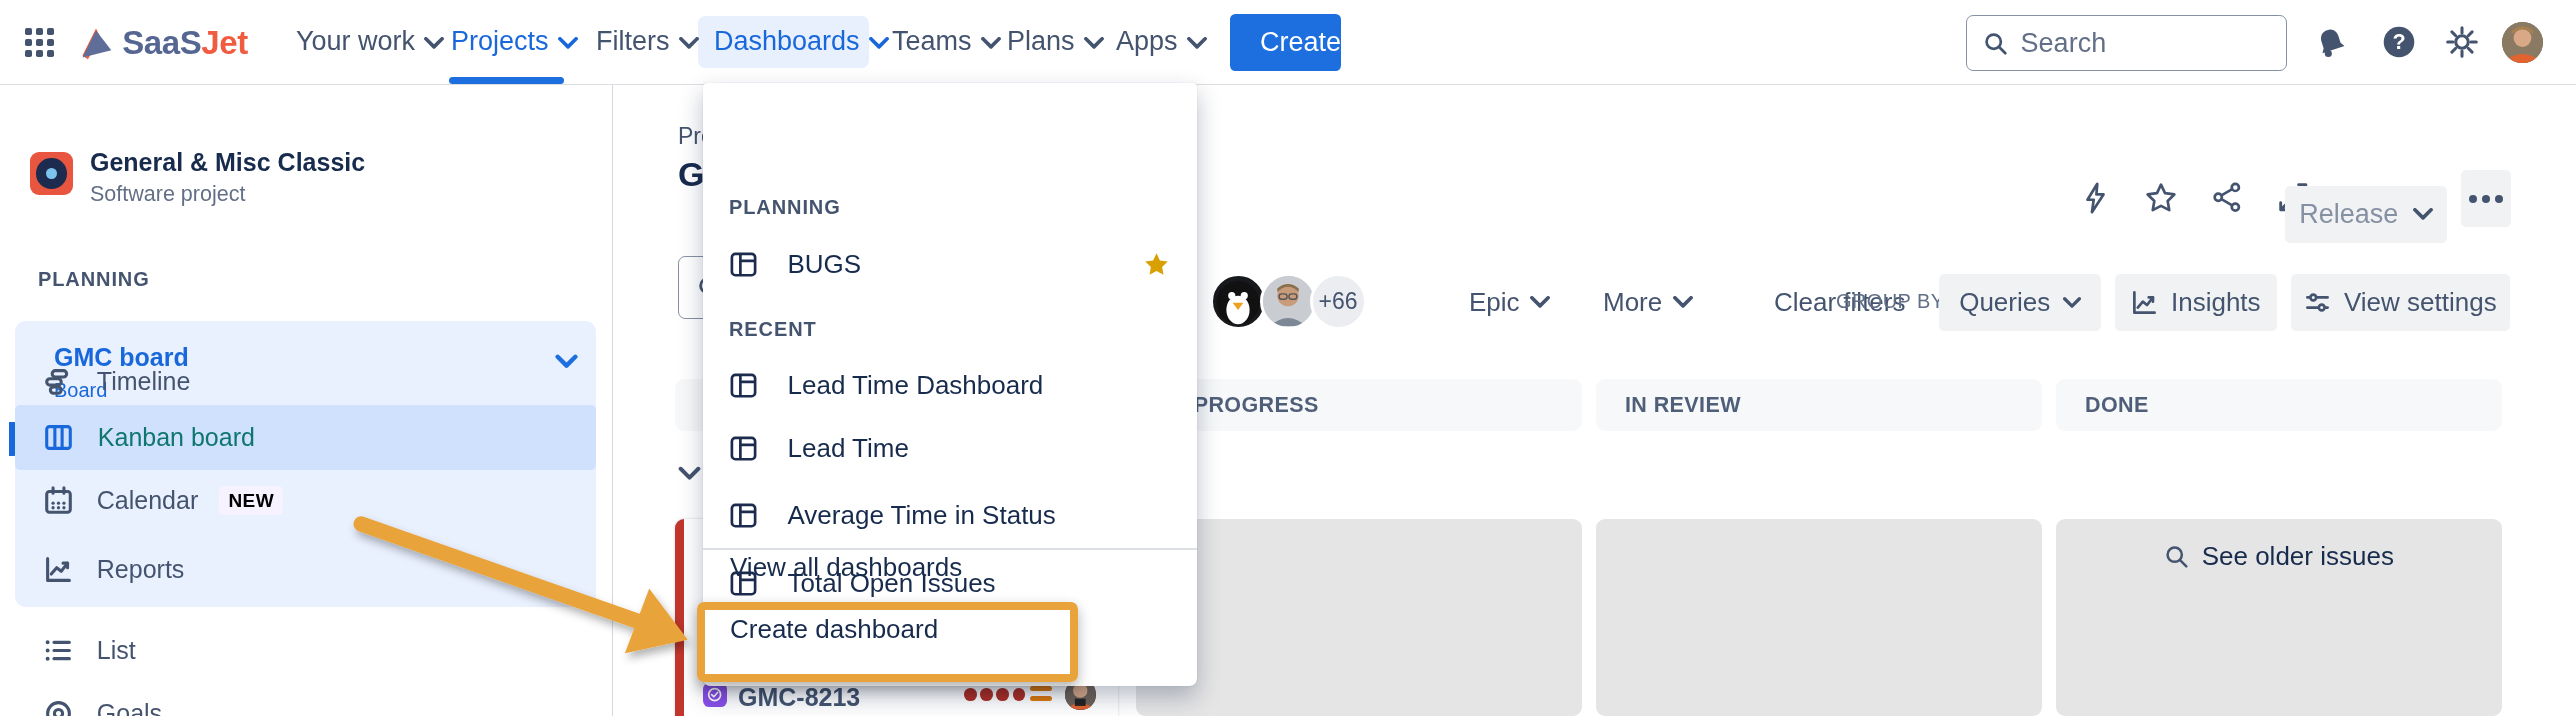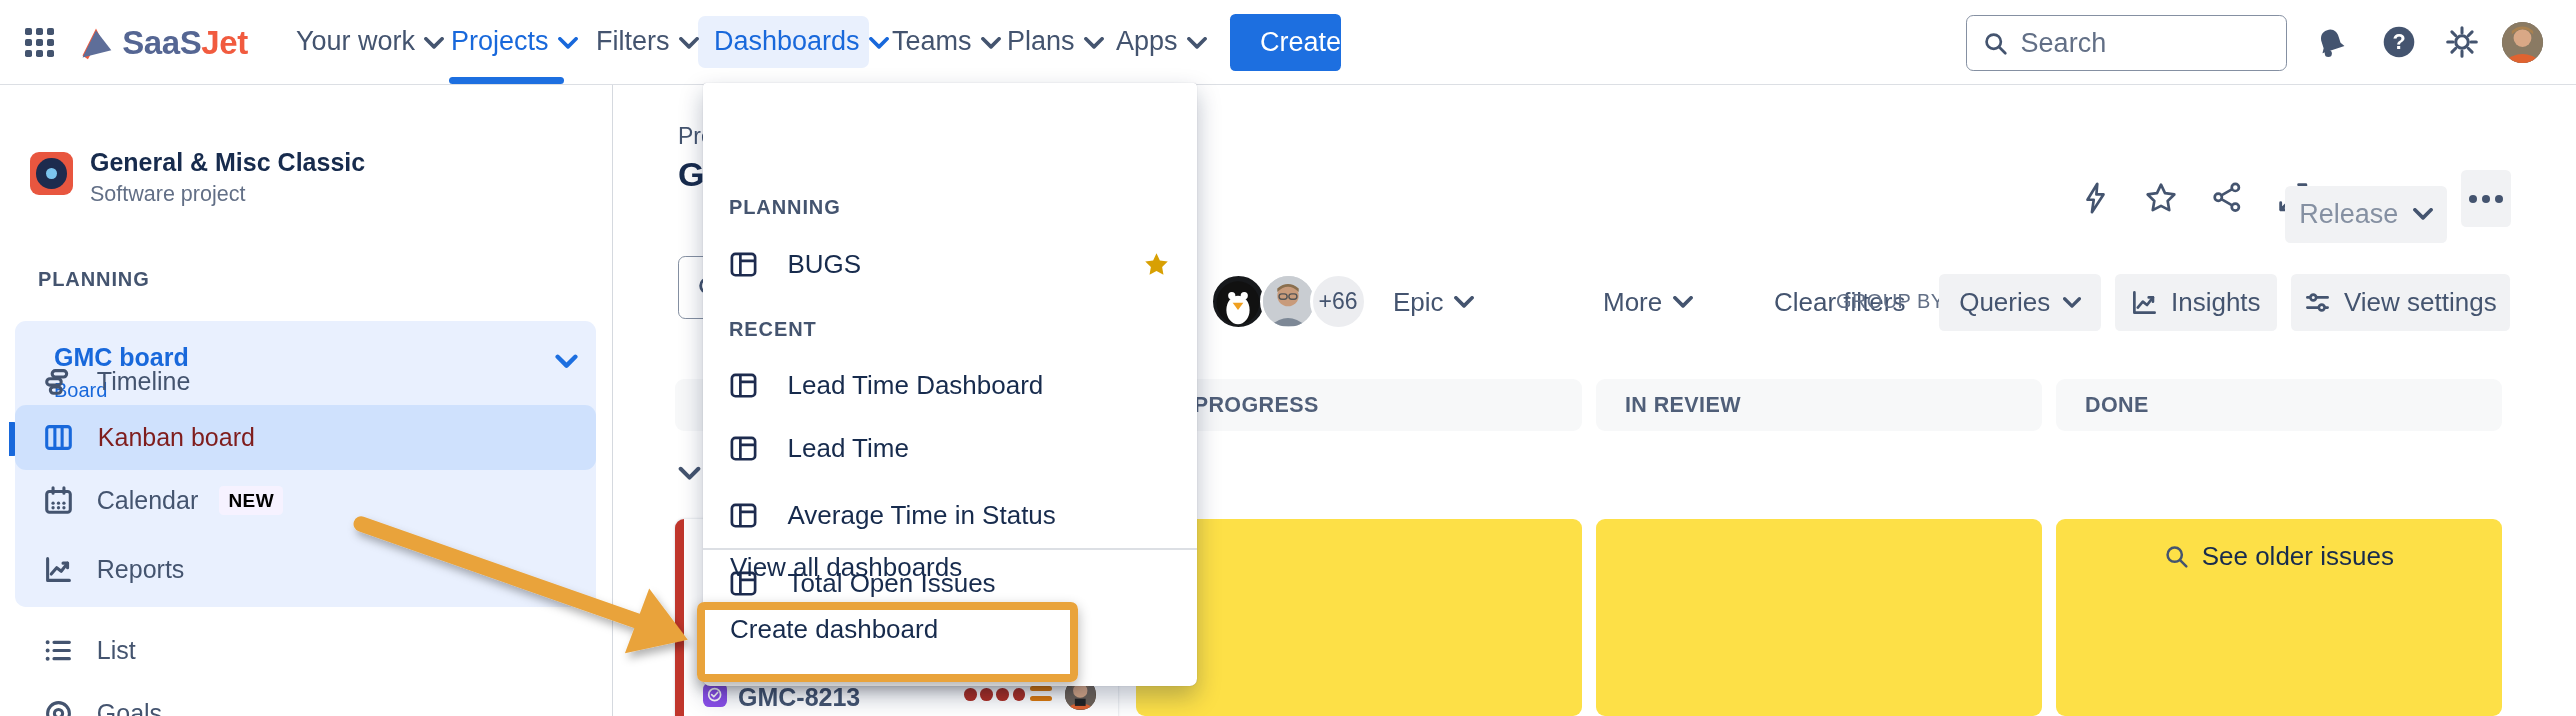--- a/index.html
+++ b/index.html
@@ -34,21 +34,21 @@
   .proj-icon .disc::after { content:""; position:absolute; left:10px; top:10px; width:10.8px; height:10.8px; border-radius:50%; background:#7CC4EE; }
   .proj-name { position:absolute; left:90px; top:63px; font-size:25px; font-weight:bold; color:#172B4D; }
   .proj-type { position:absolute; left:90px; top:97px; font-size:21.5px; color:#626F86; }
   .side-section { position:absolute; left:38px; top:183px; font-size:20px; font-weight:bold; letter-spacing:0.9px; color:#44546F; }
   .board-panel { position:absolute; left:15.3px; top:236px; width:581px; height:286px; background:#E9F0FE; border-radius:10.8px; }
   .gmc-title { position:absolute; left:54px; top:258px; font-size:25px; font-weight:bold; color:#1868DB; cursor:pointer; }
   .gmc-sub { position:absolute; left:54px; top:294px; font-size:20px; color:#1868DB; }
   .gmc-chevron { position:absolute; left:555px; top:269px; color:#1D6FE0; }
   .side-row { position:absolute; left:15.3px; width:581px; height:65px; display:flex; align-items:center; padding-left:28px; gap:23px; font-size:25px; color:#44546F; cursor:pointer; }
   .side-row .ic { width:30.5px; height:30.5px; display:flex; align-items:center; justify-content:center; color:#44546F; flex:none; }
-  .side-row.selected { background:#CFE1FD; border-radius:11px; color:#7f1d1d;gap:24px; }
+  .side-row.selected { background:#CFE1FD; border-radius:5px; color:#0f766e;gap:24px; }
   .side-row.selected .ic { color:#1868DB; }
   .sel-pill { position:absolute; left:9px; top:337px; width:9px; height:34px; border-radius:0 4.5px 4.5px 0; background:#1868DB; }
   .new-badge { background:#F6F2FF; color:#000000; font-size:19px; font-weight:bold; letter-spacing:0.4px; padding:3.6px 9px; border-radius:4.5px; margin-left:-1.8px; }
 
   
   #main { position:absolute; left:615px; top:85px; width:1961px; height:631px; background:#fff; z-index:1; }
   .breadcrumb { position:absolute; left:63px; top:38px; font-size:23px; color:#44546F; cursor:pointer; }
   .board-title { position:absolute; left:63px; top:70px; font-size:34px; font-weight:bold; color:#172B4D; }
   .board-search { position:absolute; left:63px; top:171px; width:377px; height:63px; border:1.8px solid #8590A2; border-radius:7.2px; display:flex; align-items:center; padding-left:18px; color:#44546F; background:#fff; }
   .avatars { position:absolute; left:595px; top:188px; height:57px; display:flex; }
@@ -58,21 +58,21 @@
   .filter-item { position:absolute; top:190px; height:54px; display:flex; align-items:center; gap:10.8px; font-size:26px; font-weight:500; color:#44546F; cursor:pointer; }
   .groupby { position:absolute; left:1221px; top:205px; font-size:20px; font-weight:500; letter-spacing:0.4px; color:#626F86; }
   .gray-btn { position:absolute; top:189px; height:57px; background:#F1F2F4; border-radius:5.4px; border:none; display:flex; align-items:center; justify-content:center; gap:12.6px; font-size:26px; font-weight:500; color:#44546F; font-family:"Liberation Sans",sans-serif; cursor:pointer; }
   .top-actions { position:absolute; left:1463px; top:84px; height:57px; display:flex; align-items:center; gap:32px; color:#44546F; }
   .ta-icon { width:34px; height:34px; display:flex; align-items:center; justify-content:center; cursor:pointer; }
   .release-btn { position:absolute; left:1670px; top:85px; width:162px; height:57px; background:#F1F2F4; border-radius:5.4px; border:none; display:flex; align-items:center; justify-content:center; gap:14.4px; font-size:27px; color:#8590A2; font-family:"Liberation Sans",sans-serif; cursor:pointer;margin-top:16px; }
   .more-btn { position:absolute; left:1846px; top:85px; width:50px; height:57px; background:#F1F2F4; border-radius:5.4px; border:none; display:flex; align-items:center; justify-content:center; gap:5.4px; cursor:pointer; }
   .more-btn i { width:8px; height:8px; border-radius:50%; background:#44546F; }
 
   .col-header { position:absolute; top:294px; width:446px; height:52px; background:#F7F8F9; border-radius:9px; display:flex; align-items:center; padding-left:29px; font-size:21.5px; font-weight:bold; letter-spacing:0.4px; color:#505F79; }
-  .col-body { position:absolute; top:434px; width:446px; height:197px; background:#fde047; border-radius:9px; }
+  .col-body { position:absolute; top:434px; width:446px; height:197px; background:#e5e5e5; border-radius:9px; }
   .see-older { position:absolute; left:0; right:0; top:21.5px; display:flex; align-items:center; justify-content:center; gap:12.6px; font-size:26px; color:#172B4D; cursor:pointer; }
   .swim-chevron { position:absolute; left:63px; top:381px; color:#44546F; cursor:pointer; }
 
   .todo-block { position:absolute; left:60px; top:434px; width:443px; height:197px; background:#fff; border-left:9px solid #C0362C; border-radius:9px 9px 0 0; box-shadow:0 0.9px 2.7px rgba(9,30,66,.2); }
   .card-row { position:absolute; left:0; top:164px; width:100%; height:33px; }
   .issue-type { position:absolute; left:19px; top:0; width:24px; height:24px; background:#8A4FE8; border-radius:6.3px; display:flex; align-items:center; justify-content:center; color:#fff; }
   .issue-key { position:absolute; left:54px; top:0; font-size:25px; font-weight:bold; color:#44546F; cursor:pointer; }
   .dotset { position:absolute; left:280px; top:5.4px; display:flex; gap:3.6px; }
   .dotset i { width:12.6px; height:12.6px; border-radius:50%; background:#AE2E24; }
   .prio { position:absolute; left:346px; top:2.7px; width:21.5px; height:18px; }
@@ -322,21 +322,21 @@
           <circle cx="28" cy="22" r="12" fill="#C89B7B"></circle>
           <path d="M16 18 Q28 6 40 18 L40 14 Q28 4 16 14 Z" fill="#8a6f4e"></path>
           <path d="M8 56 Q28 38 48 56 Z" fill="#7d8896"></path>
           <rect x="18" y="20" width="9" height="6" rx="3" fill="none" stroke="#555" stroke-width="1.6"></rect>
           <rect x="29" y="20" width="9" height="6" rx="3" fill="none" stroke="#555" stroke-width="1.6"></rect>
         </svg>
     </div>
     <div class="av av-more">+66</div>
   </div>
 
-  <div class="filter-item" style="left:778px">
+  <div class="filter-item" style="left:854px">
     <span>Epic</span>
     <svg class="chev" width="20" height="12.6" viewBox="0 0 22 14">
         <path d="M2 2 L11 11 L20 2" fill="none" stroke="#44546F" stroke-width="4" stroke-linecap="round" stroke-linejoin="round"></path>
       </svg>
   </div>
   <div class="filter-item" style="left:988px">
     <span>More</span>
     <svg class="chev" width="20" height="12.6" viewBox="0 0 22 14">
         <path d="M2 2 L11 11 L20 2" fill="none" stroke="#44546F" stroke-width="4" stroke-linecap="round" stroke-linejoin="round"></path>
       </svg>

